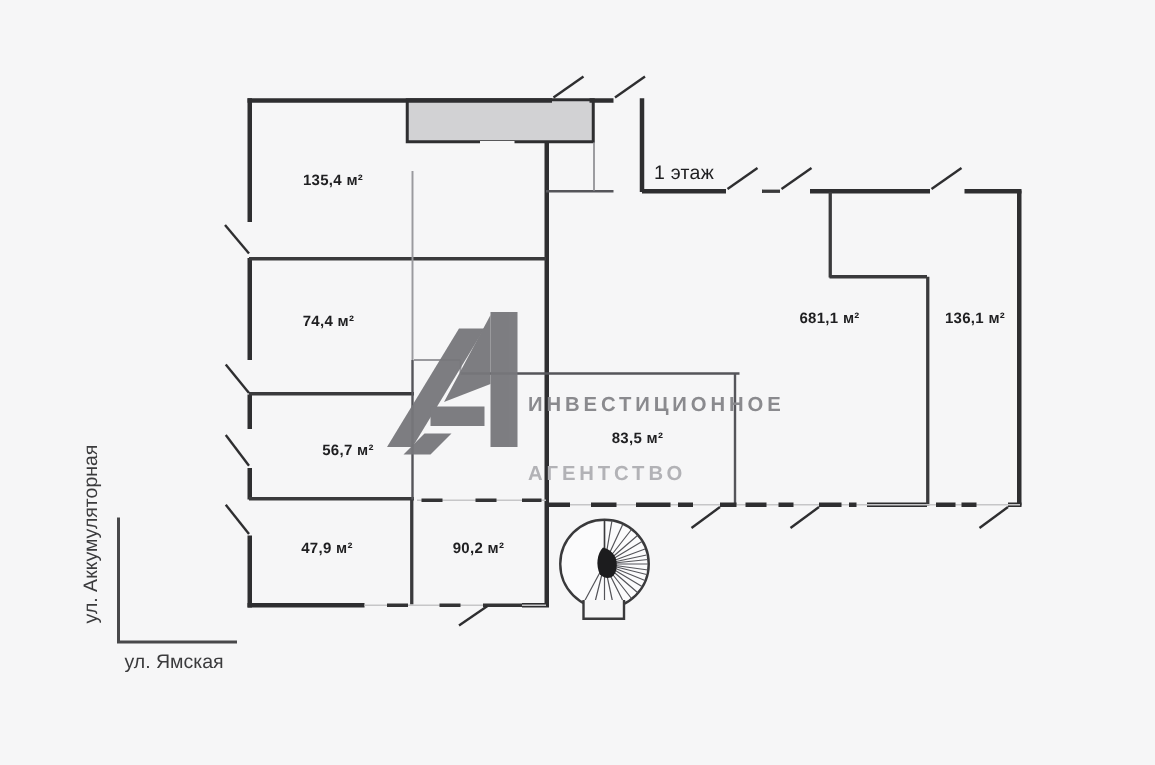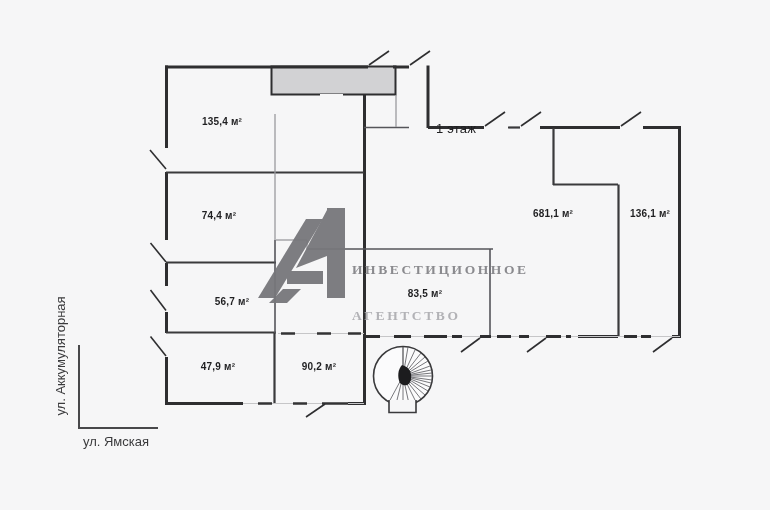--- a/index.html
+++ b/index.html
@@ -8,21 +8,21 @@
   .stage{position:relative;width:770px;height:510px;background:#f6f6f7;}
   .plan-svg{position:absolute;left:0;top:0;}
   .lbl{position:absolute;transform:translate(-50%,-50%);
        font-size:10px;font-weight:600;color:#1f1f21;letter-spacing:.2px;
        white-space:nowrap;}
   .lbl-floor{font-size:13px;font-weight:500;}
   .street{position:absolute;transform:translate(-50%,-50%);
           font-size:13px;font-weight:400;color:#3b3b3d;white-space:nowrap;}
   .street-v{transform:translate(-50%,-50%) rotate(-90deg);}
   .wm{position:absolute;white-space:nowrap;font-weight:600;
-      font-size:13.5px;letter-spacing:2.6px;font-family:Liberation Serif, serif;}
+      font-size:13.5px;letter-spacing:2.6px;}
   .wm-1{color:#8a8a8e;}
   .wm-2{color:#b2b2b6;margin-top:25px;}
 </style>
 </head>
 <body>
 
 <div class="stage">
 
   <svg class="plan-svg" width="770" height="510" viewBox="0 0 770 510">
 
@@ -130,18 +130,18 @@
 
   <div class="lbl" style="left:222px;top:121px;">135,4 м²</div>
   <div class="lbl" style="left:219px;top:215px;">74,4 м²</div>
   <div class="lbl" style="left:232px;top:301px;">56,7 м²</div>
   <div class="lbl" style="left:218px;top:366px;">47,9 м²</div>
   <div class="lbl" style="left:319px;top:366px;">90,2 м²</div>
   <div class="lbl" style="left:425px;top:293px;">83,5 м²</div>
   <div class="lbl" style="left:553px;top:213px;">681,1 м²</div>
   <div class="lbl" style="left:650px;top:213px;">136,1 м²</div>
 
-  <div class="lbl lbl-floor" style="left:456px;top:128px;">1 этаж</div>
+  <div class="lbl lbl-floor" style="left:456px;top:115px;">1 этаж</div>
 
   <div class="street street-v" style="left:60px;top:356px;">ул. Аккумуляторная</div>
   <div class="street" style="left:116px;top:441px;">ул. Ямская</div>
 
 </div>
 
 </body></html>

